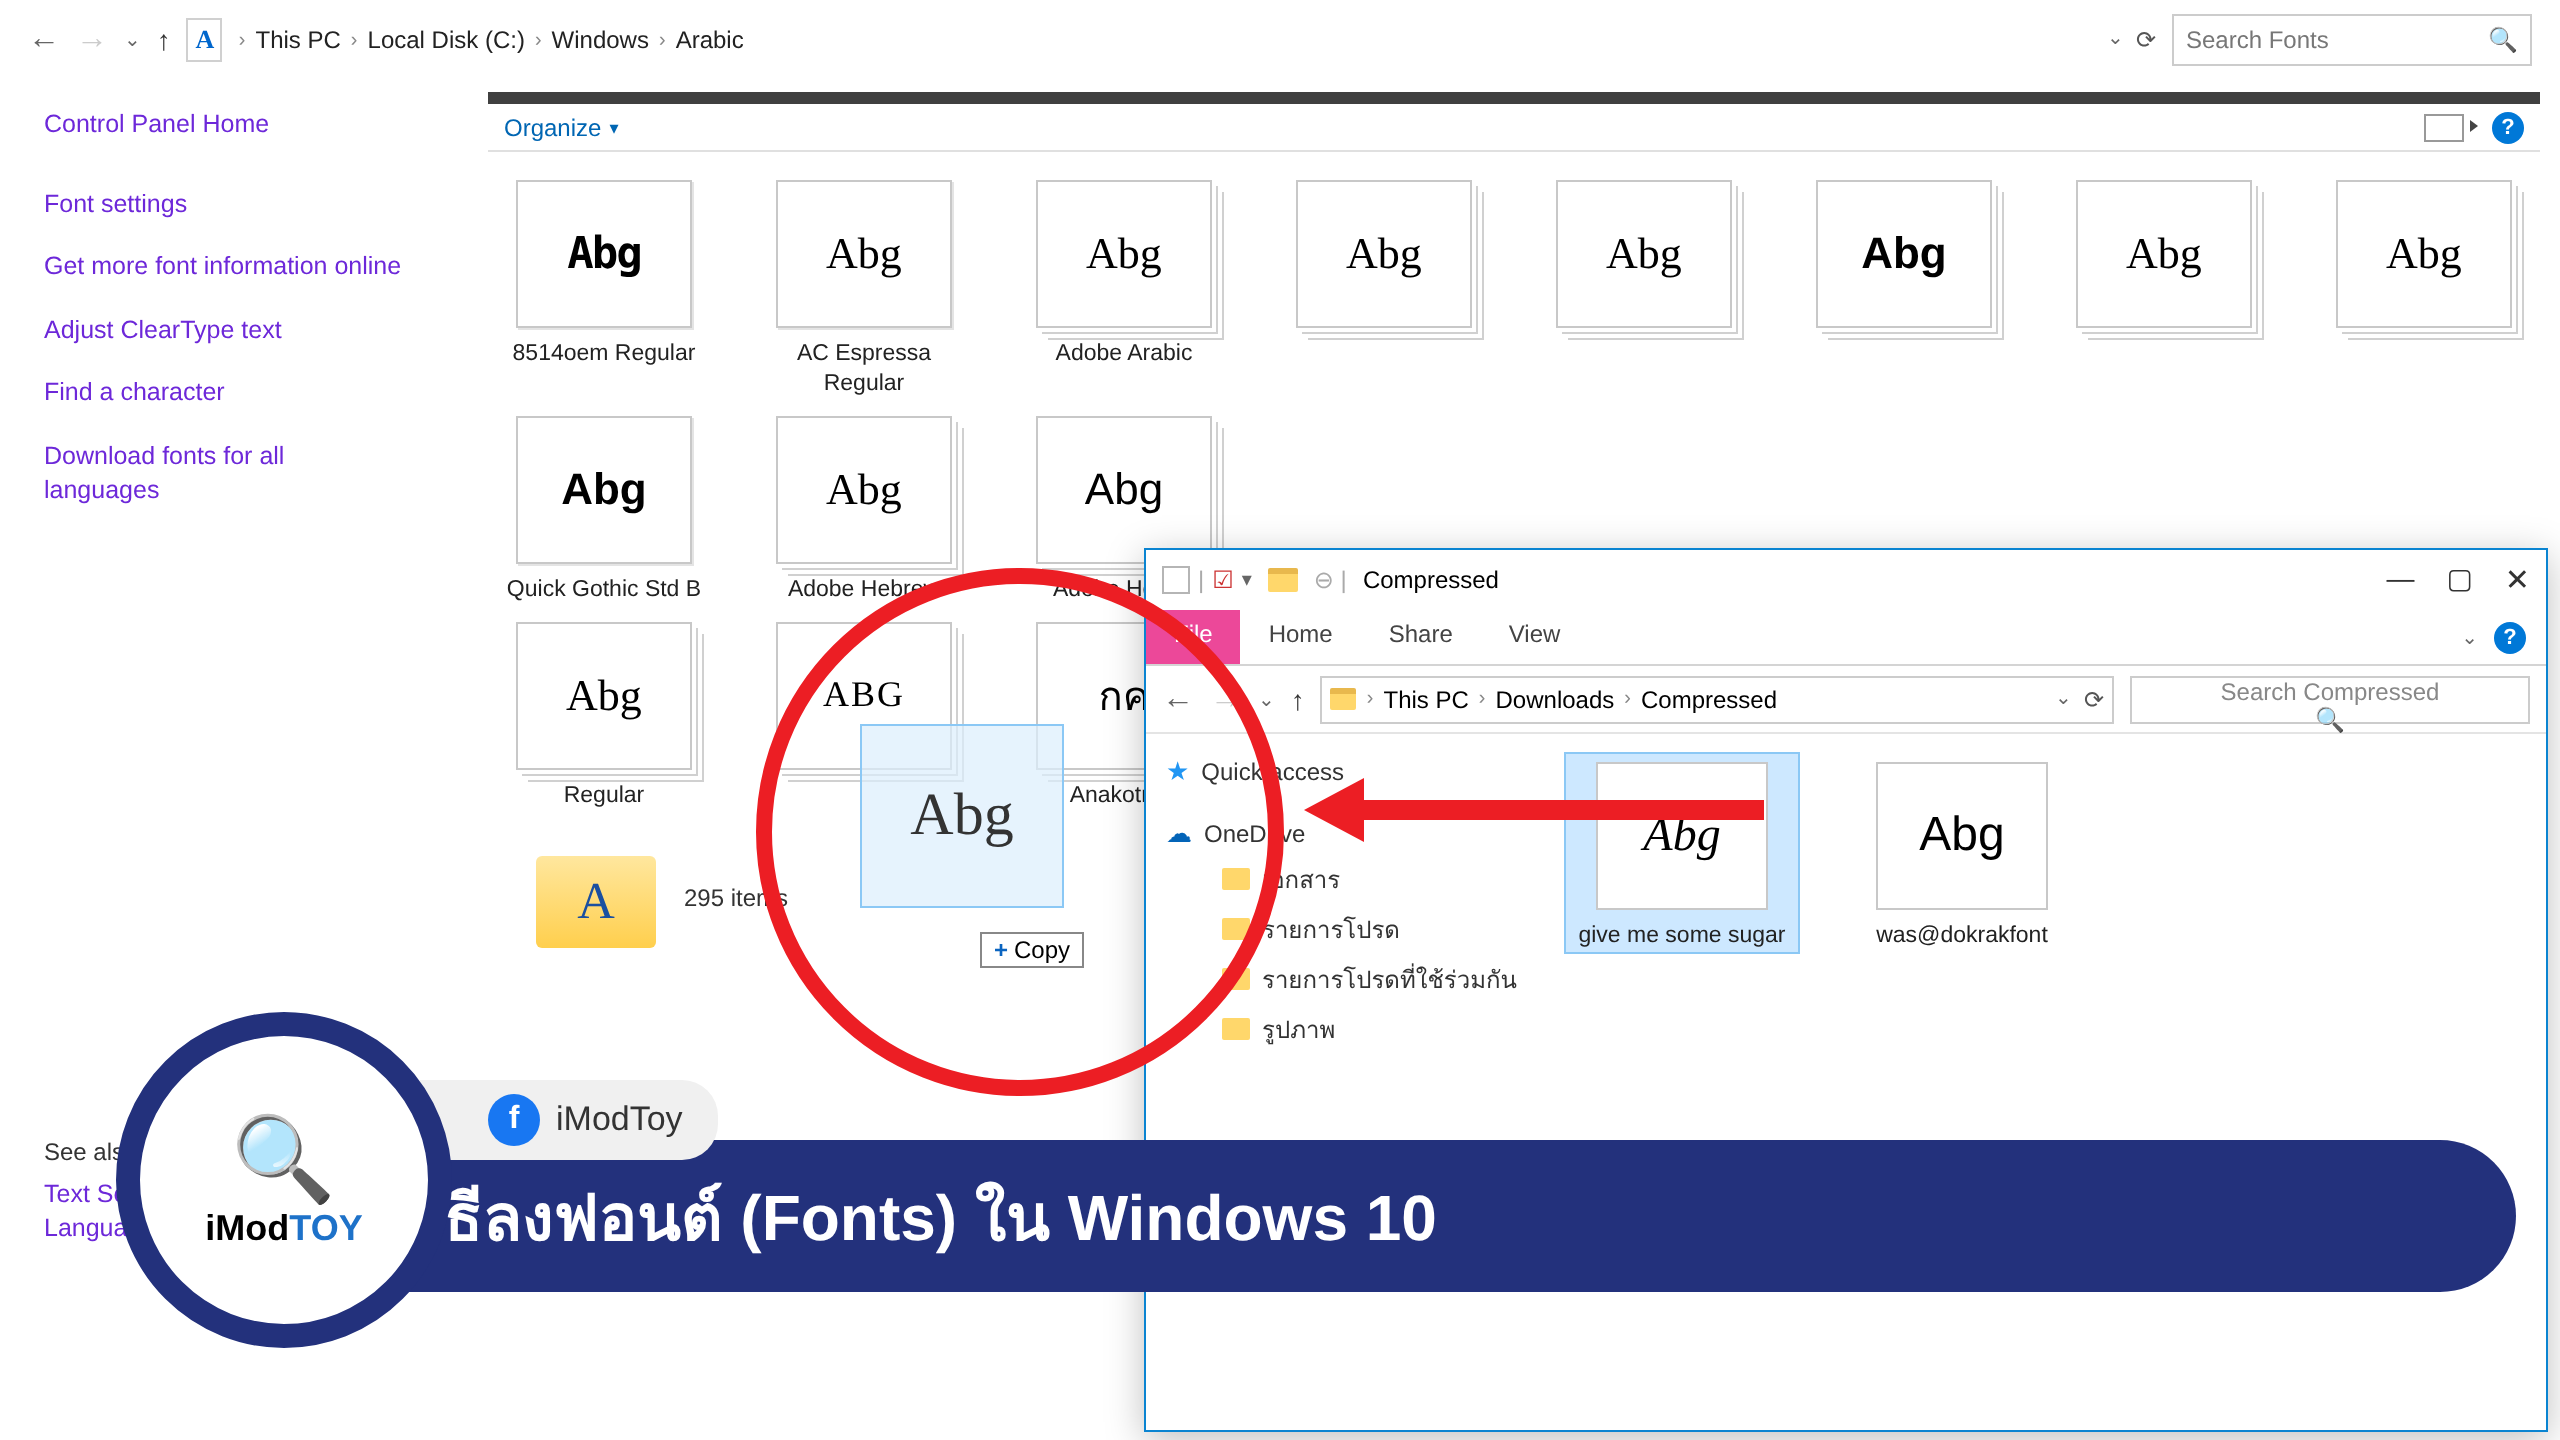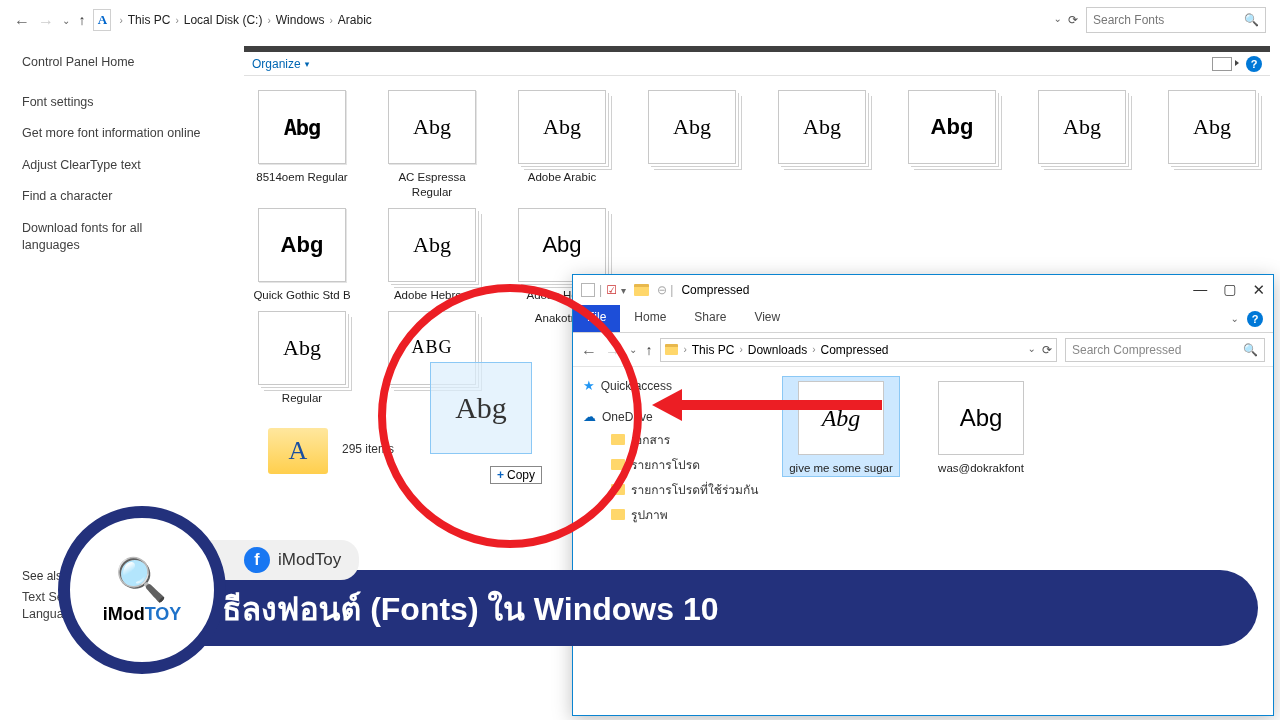--- a/index.html
+++ b/index.html
@@ -15,21 +15,21 @@
 .breadcrumb { display: flex; align-items: center; gap: 5px; flex: 1; }
 .breadcrumb span { color: #222; }
 .breadcrumb .sep { color: #888; font-size: 10px; }
 .addr-end { display: flex; gap: 6px; color: #555; }
 .searchbar { width: 180px; height: 26px; border: 1px solid #ccc; display: flex; align-items: center; padding: 0 6px; color: #777; justify-content: space-between; }
 .search-icon { font-size: 12px; }
 
 
 .main { display: flex; height: calc(100% - 40px); }
 .sidebar { width: 230px; padding: 14px 22px; }
-.sidebar-link { color: #404040; font-size: 12.5px; margin-bottom: 14px; cursor: pointer; line-height: 1.4; }
+.sidebar-link { color: #6d28d9; font-size: 12.5px; margin-bottom: 14px; cursor: pointer; line-height: 1.4; }
 .sidebar-link.title { margin-bottom: 22px; }
 
 .content { flex: 1; padding: 6px 10px 0 20px; position: relative; }
 .heading { color: #003399; font-size: 19px; font-weight: 400; margin-bottom: 16px; }
 .toolbar { display: flex; justify-content: space-between; align-items: center; height: 30px; border-top: 6px solid #404040; border-bottom: 1px solid #e0e0e0; padding: 0 8px; margin-bottom: 14px; }
 .tool-left { color: #0066b3; display: flex; align-items: center; gap: 4px; }
 .tool-right { display: flex; align-items: center; gap: 14px; }
 .view-icon { width: 20px; height: 14px; border: 1px solid #999; display: inline-block; position: relative; }
 .view-icon::after { content: ""; position: absolute; right: -8px; top: 2px; border-left: 4px solid #444; border-top: 3px solid transparent; border-bottom: 3px solid transparent; }
 .help-icon { width: 16px; height: 16px; border-radius: 50%; background: #0078d7; color: #fff; display: flex; align-items: center; justify-content: center; font-size: 11px; font-weight: bold; }
@@ -52,26 +52,26 @@
 .win2 { position: absolute; left: 572px; top: 274px; width: 702px; height: 442px; background: #fff; border: 1px solid #0a84d1; box-shadow: 0 4px 18px rgba(0,0,0,.25); }
 .win2-title { height: 30px; display: flex; align-items: center; padding: 0 8px; justify-content: space-between; }
 .win2-title-left { display: flex; align-items: center; gap: 8px; }
 .folder-icon { width: 15px; height: 12px; background: #ffd76b; border-radius: 1px; border-top: 3px solid #e8b84d; }
 .qat { display: flex; gap: 4px; align-items: center; }
 .qat-box { width: 14px; height: 14px; border: 1px solid #b5b5b5; }
 .qat-check { color: #c33; font-size: 12px; }
 .win-controls { display: flex; gap: 16px; font-size: 14px; color: #333; }
 .win-close { font-size: 15px; }
 .ribbon-tabs { height: 28px; display: flex; align-items: stretch; border-bottom: 1px solid #d4d4d4; }
-.tab-file { background: #1d4ed8; color: #fff; padding: 5px 14px; font-size: 12px; }
+.tab-file { background: #ec4899; color: #fff; padding: 5px 14px; font-size: 12px; }
 .tab { padding: 5px 14px; font-size: 12px; color: #444; }
 .ribbon-right { margin-left: auto; display: flex; align-items: center; gap: 8px; padding-right: 10px; }
 .win2-nav { height: 34px; display: flex; align-items: center; padding: 0 8px; gap: 8px; border-bottom: 1px solid #e4e4e4; }
 .addr2 { flex: 1; height: 24px; border: 1px solid #ccc; display: flex; align-items: center; padding: 0 4px; gap: 5px; }
-.search2 { width: 200px; height: 24px; border: 1px solid #ccc; display: flex; align-items: center; padding: 0 6px; color: #888; justify-content: space-between; }
+.search2 { width: 200px; height: 24px; border: 1px solid #ccc; display: flex; align-items: center; padding: 0 18px; color: #888; justify-content: space-between; flex-direction: column; }
 .win2-body { display: flex; height: calc(100% - 122px); }
 .nav-pane { width: 200px; padding: 8px 6px; overflow: hidden; }
 .nav-row { display: flex; align-items: center; gap: 6px; padding: 3px 4px; font-size: 12px; color: #333; }
 .nav-row.indent { padding-left: 32px; }
 .nav-icon { width: 14px; height: 11px; background: #ffd76b; border-radius: 1px; flex-shrink: 0; }
 .star-icon { color: #2196f3; font-size: 13px; }
 .cloud-icon { color: #0364b8; font-size: 13px; }
 .cube-icon { color: #0a8fd3; font-size: 11px; }
 .monitor-icon { color: #0a8fd3; font-size: 11px; }
 .content-pane { flex: 1; padding: 10px; display: flex; gap: 24px; align-items: flex-start; }
@@ -225,20 +225,21 @@
         </div>
         <div class="font-item">
           <div class="font-sample stack f-serif">Abg</div>
           <div class="font-label">Regular</div>
         </div>
         <div class="font-item">
           <div class="font-sample stack f-sc">ABG</div>
           <div class="font-label"></div>
         </div>
         <div class="font-item">
+          <div class="font-sample stack f-thai">กค</div>
           <div class="font-label">Anakotmai</div>
         </div>
       </div>
 
     <div style="display:flex;align-items:center;gap:14px;margin-top:18px">
       <div class="big-folder">A</div>
       <span class="item-count">295 items</span>
     </div>
   </div>
 </div>

